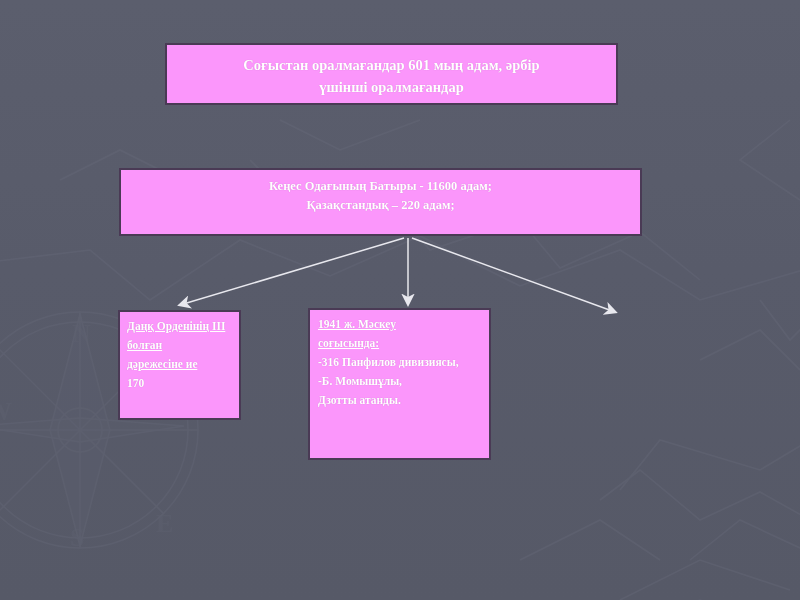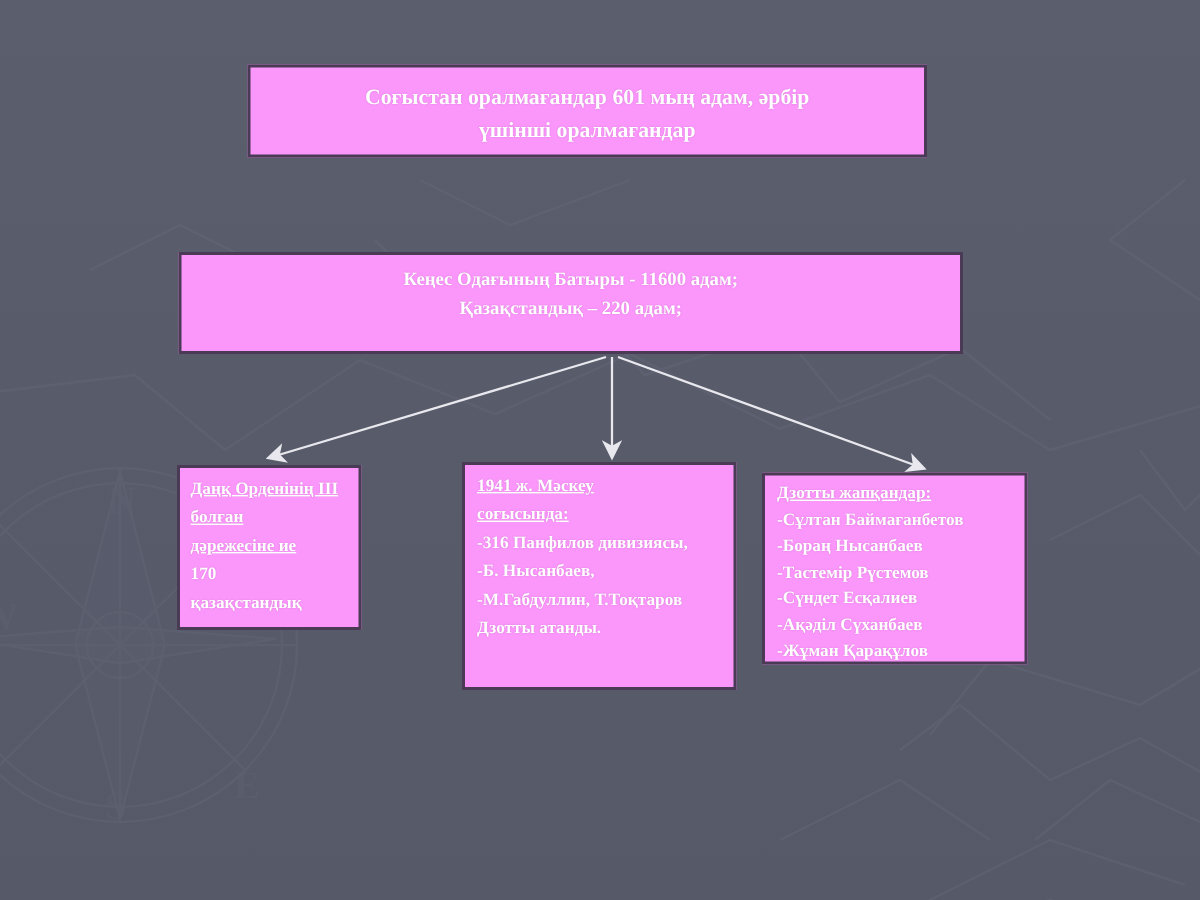--- a/index.html
+++ b/index.html
@@ -192,35 +192,24 @@
   <div class="box centered" id="box-heroes">
     <div class="row">Кеңес Одағының Батыры - 11600 адам;</div>
     <div class="row">Қазақстандық – 220 адам;</div>
   </div>
 
   <div class="box left" id="box-glory-order">
     <div class="u">Даңқ Орденінің III</div>
     <div class="u">болған</div>
     <div class="u">дәрежесіне ие</div>
     <div>170</div>
-    <div>қазақстандық</div>
   </div>
 
   <div class="box left" id="box-moscow">
     <div class="u">1941 ж. Мәскеу</div>
     <div class="u">соғысында:</div>
     <div class="row">-316 Панфилов дивизиясы,</div>
-    <div class="row">-Б. Нысанбаев,</div>
-    <div class="row">-М.Габдуллин, Т.Тоқтаров</div>
+    <div class="row">-Б. Момышұлы,</div>
     <div class="row">Дзотты атанды.</div>
   </div>
 
-  <div class="box left" id="box-dzot">
-    <div class="u">Дзотты жапқандар:</div>
-    <div class="row">-Сұлтан Баймағанбетов</div>
-    <div class="row">-Бораң Нысанбаев</div>
-    <div class="row">-Тастемір Рүстемов</div>
-    <div class="row">-Сүндет Есқалиев</div>
-    <div class="row">-Ақәділ Сүханбаев</div>
-    <div class="row">-Жұман Қарақұлов</div>
-  </div>
 
 </div>
 
 </body></html>

